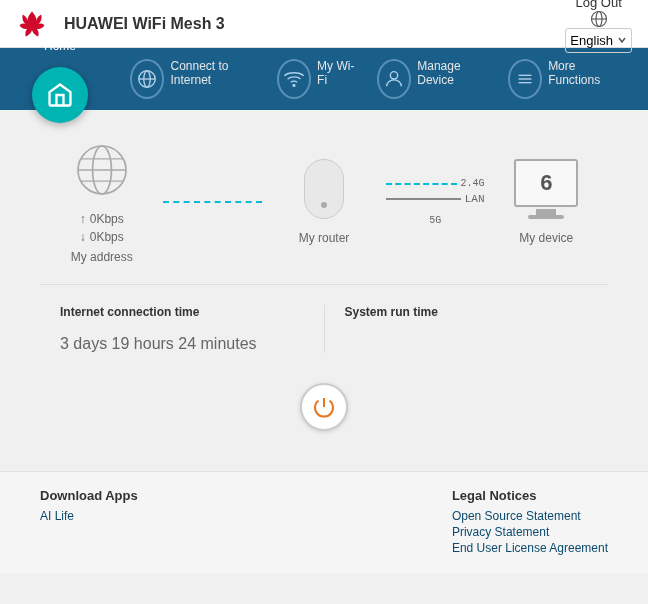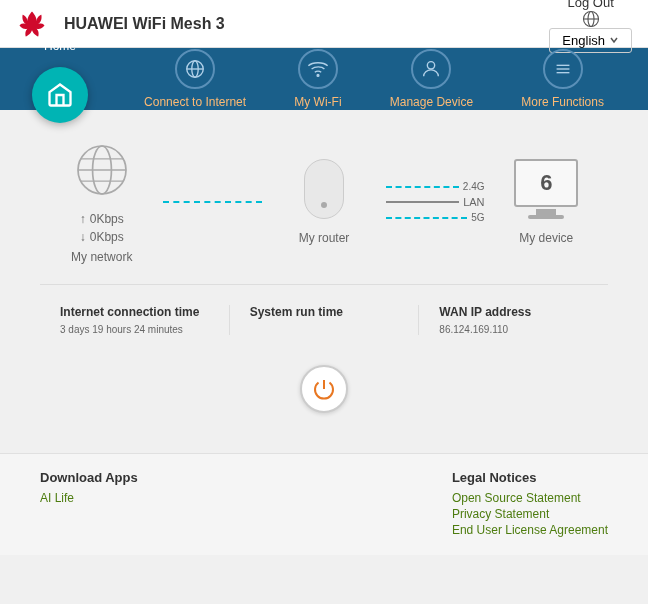--- a/index.html
+++ b/index.html
@@ -40,21 +40,21 @@
       color: #333;
       cursor: pointer;
       background: none;
       border: none;
     }
     .language-selector {
       display: flex;
       align-items: center;
       gap: 4px;
       border: 1px solid #ccc;
-      padding: 4px 12px;
+      padding: 4px 4px;
       border-radius: 3px;
       cursor: pointer;
       font-size: 13px;
     }
 
     
     .nav {
       background: #1a5f8a;
       display: flex;
       align-items: center;
@@ -92,25 +92,24 @@
     .nav-items {
       display: flex;
       align-items: center;
       gap: 0;
       margin-left: 20px;
       flex: 1;
       justify-content: space-around;
     }
     .nav-item {
       display: flex;
-      flex-direction: column;
-      align-items: center;
+      flex-direction: row;
       gap: 6px;
       cursor: pointer;
-      color: #fdba74;
+      color: #e5e5e5;
       font-size: 12px;
       padding: 0 10px;
     }
     .nav-item-circle {
       width: 40px;
       height: 40px;
       border-radius: 50%;
       border: 2px solid #5a90b8;
       display: flex;
       align-items: center;
@@ -156,20 +155,21 @@
       display: flex;
       align-items: center;
       gap: 4px;
     }
 
     
     .connector {
       flex: 0.5;
       display: flex;
       justify-content: center;
+      font-family: Liberation Mono, monospace;
     }
 
     
     .info-row {
       display: flex;
       justify-content: center;
       gap: 0;
       padding: 20px 0 10px;
       border-top: 1px solid #ddd;
       margin-top: 10px;
@@ -177,24 +177,24 @@
     .info-item {
       flex: 1;
       padding: 0 20px;
       border-right: 1px solid #ddd;
     }
     .info-item:last-child { border-right: none; }
     .info-title {
       font-size: 12px;
       font-weight: bold;
       color: #333;
-      margin-bottom: 5px;
+      margin-bottom: 16px;
     }
     .info-value {
-      font-size: 10px;
+      font-size: 16px;
       color: #666;
     }
 
     
     .power-area {
       display: flex;
       justify-content: center;
       padding: 20px 0;
     }
     .power-btn {
@@ -220,21 +220,21 @@
     }
     .footer-section {}
     .footer-title {
       font-size: 13px;
       font-weight: bold;
       color: #333;
       margin-bottom: 6px;
     }
     .footer-link {
       font-size: 12px;
-      color: #4d7c0f;
+      color: #0c4a6e;
       cursor: pointer;
       display: block;
       margin-bottom: 2px;
     }
 
     
     .router-icon {
       width: 40px;
       height: 60px;
       background: #e8e8e8;
@@ -390,21 +390,21 @@
       <div class="speed-info">
         <div class="speed-up">
           <span style="color:#666;">↑</span>
           <span>0Kbps</span>
         </div>
         <div class="speed-down">
           <span style="color:#666;">↓</span>
           <span>0Kbps</span>
         </div>
       </div>
-      <span class="status-label" style="margin-top:6px;">My network</span>
+      <span class="status-label" style="margin-top:6px;">My address</span>
     </div>
 
     <div class="connector" style="flex:0.8;">
       <div style="width:100%; border-top:2px dashed #00bcd4;"></div>
     </div>
 
     <div class="status-item">
       <div class="status-icon-area">
         <div class="router-icon">
           <div class="router-light"></div>
@@ -415,21 +415,21 @@
 
     <div class="connector" style="flex:0.8; flex-direction:column; gap:4px;">
       <div style="display:flex; align-items:center; gap:4px; width:100%;">
         <div style="flex:1; border-top:2px dashed #00bcd4;"></div>
         <span style="font-size:10px; color:#666; white-space:nowrap;">2.4G</span>
       </div>
       <div style="display:flex; align-items:center; gap:4px; width:100%;">
         <div style="flex:1; border-top:2px solid #888;"></div>
         <span style="font-size:11px; color:#666; white-space:nowrap;">LAN</span>
       </div>
-      <div style="display:flex; align-items:center; gap:4px; width:100%;">
+      <div style="display:flex; align-items:center; gap:4px; width:100%;flex-direction:column;">
         <div style="flex:1; border-top:2px dashed #00bcd4;"></div>
         <span style="font-size:10px; color:#666; white-space:nowrap;">5G</span>
       </div>
     </div>
 
     <div class="status-item">
       <div class="status-icon-area">
         <div class="monitor-icon">
           <div class="monitor-screen">
             <span>6</span>
@@ -443,24 +443,20 @@
   </div>
 
   <div class="info-row">
     <div class="info-item">
       <div class="info-title">Internet connection time</div>
       <div class="info-value">3 days 19 hours 24 minutes</div>
     </div>
     <div class="info-item">
       <div class="info-title">System run time</div>
     </div>
-    <div class="info-item">
-      <div class="info-title">WAN IP address</div>
-      <div class="info-value">86.124.169.110</div>
-    </div>
   </div>
 
   <div class="power-area">
     <button class="power-btn">
       <svg width="24" height="24" viewBox="0 0 24 24" fill="none" stroke="#e87722" stroke-width="2">
         <path d="M12 3v9"></path>
         <path d="M6.5 5.5A9 9 0 1 0 17.5 5.5"></path>
       </svg>
     </button>
   </div>

